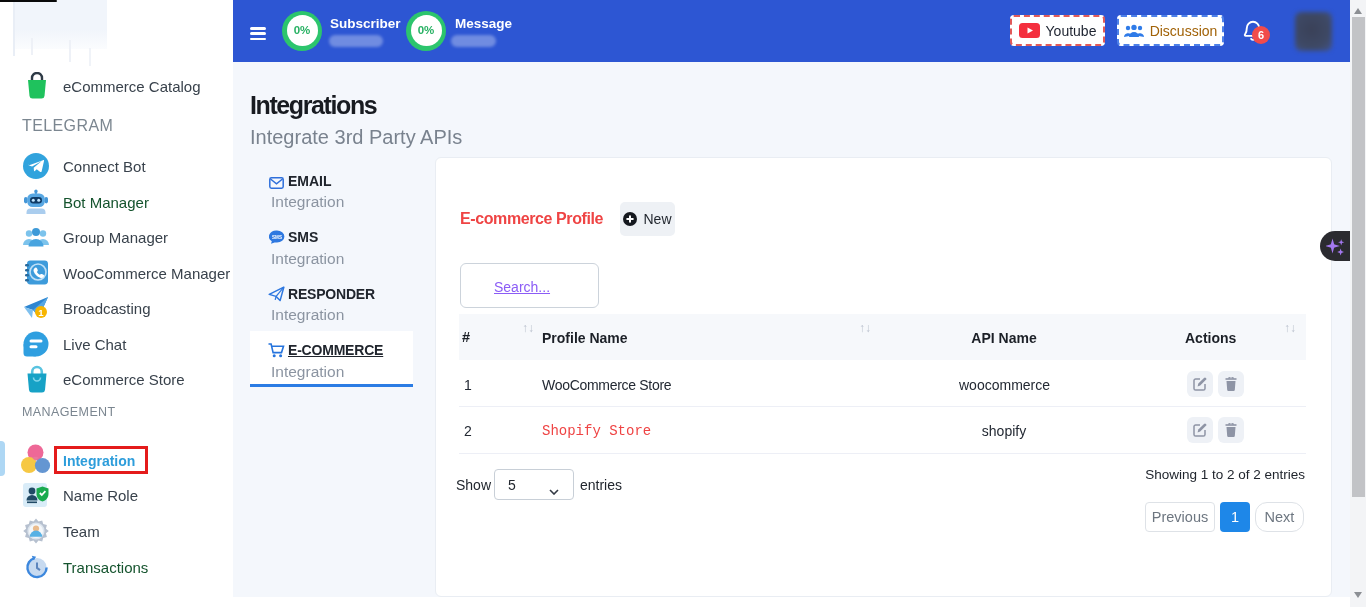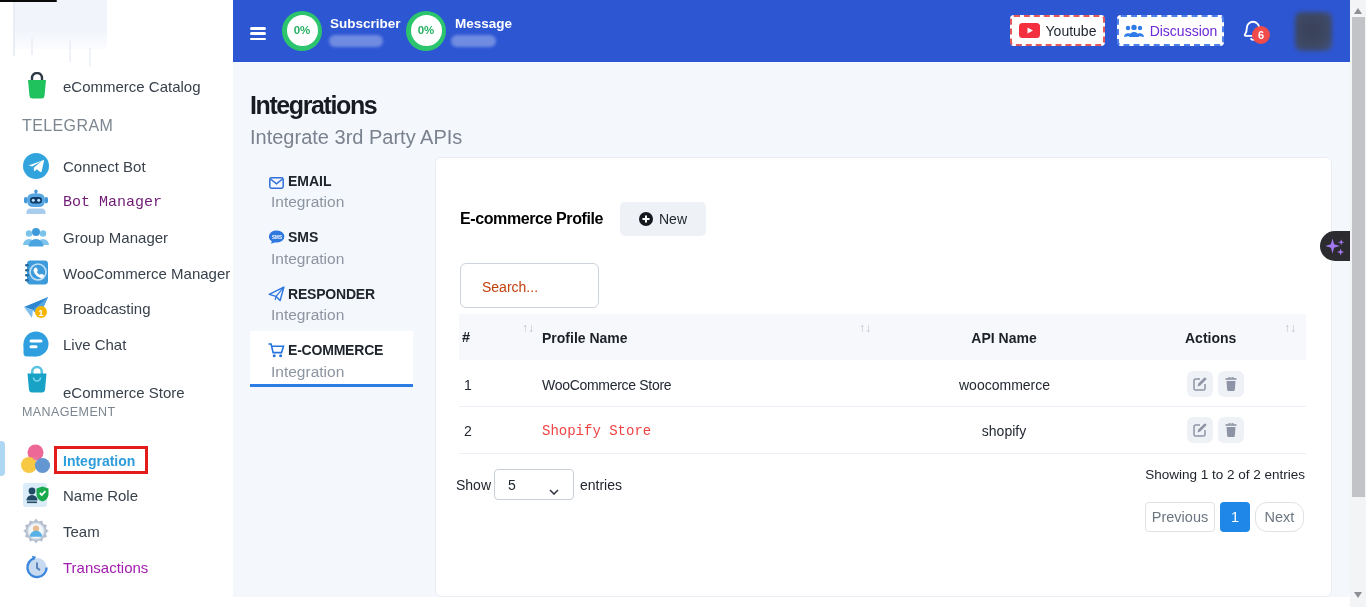--- a/index.html
+++ b/index.html
@@ -45,21 +45,21 @@
     <circle cx="14" cy="3" r="1.6" fill="#4597d8"></circle>
     <rect x="2" y="9" width="3.6" height="6.4" rx="1.8" fill="#4597d8"></rect>
     <rect x="22.4" y="9" width="3.6" height="6.4" rx="1.8" fill="#4597d8"></rect>
     <rect x="5.2" y="5.4" width="17.6" height="13.6" rx="5.4" fill="#58a7e2"></rect>
     <rect x="8" y="9" width="12" height="6.4" rx="3.2" fill="#0f3b66"></rect>
     <circle cx="11.3" cy="12.2" r="1.5" fill="#bfe4ff"></circle>
     <circle cx="16.7" cy="12.2" r="1.5" fill="#bfe4ff"></circle>
     <path d="M8.5 20.6 h11 a4 4 0 0 1 4 4 v1.4 h-19 v-1.4 a4 4 0 0 1 4-4z" fill="#aacdee"></path>
   </svg>
 </div>
-<div class="abs" style="left:63px;top:194px;font-size:15px;color:#701a75;font-family:Liberation Mono, monospace;">Bot Manager</div>
+<div class="abs" style="left:63px;top:194px;font-size:15px;color:#14532d;">Bot Manager</div>
 
 <div class="abs" style="left:22px;top:224px;width:28px;height:27px;">
   <svg width="28" height="27" viewBox="0 0 28 27">
     <circle cx="7" cy="9.5" r="3.2" fill="#7cc3ec"></circle>
     <circle cx="21" cy="9.5" r="3.2" fill="#7cc3ec"></circle>
     <path d="M1 21 a6 6 0 0 1 12 0 z" fill="#7cc3ec"></path>
     <path d="M15 21 a6 6 0 0 1 12 0 z" fill="#7cc3ec"></path>
     <circle cx="14" cy="8" r="4" fill="#3e9ad8"></circle>
     <path d="M6.5 22.5 a7.5 7.5 0 0 1 15 0 z" fill="#49a4df"></path>
   </svg>
@@ -100,21 +100,21 @@
 </div>
 <div class="abs" style="left:63px;top:336px;font-size:15px;color:#39424c;">Live Chat</div>
 
 <div class="abs" style="left:24px;top:365px;width:26px;height:28px;">
   <svg width="26" height="28" viewBox="0 0 26 28">
     <path d="M8.2 10 L8.2 6.8 a4.8 4.8 0 0 1 9.6 0 L17.8 10" fill="none" stroke="#58c3e0" stroke-width="2.6"></path>
     <path d="M3.5 8.5 h19 l-1.5 16.5 a3 3 0 0 1 -3 2.6 h-10 a3 3 0 0 1 -3 -2.6 z" fill="#17a2c6"></path>
     <path d="M9.5 12.5 a3.5 3.5 0 0 0 7 0" fill="none" stroke="#7fd6ea" stroke-width="1.6"></path>
   </svg>
 </div>
-<div class="abs" style="left:63px;top:384px;font-size:15px;color:#39424c;">eCommerce Store</div>
+<div class="abs" style="left:63px;top:371px;font-size:15px;color:#39424c;">eCommerce Store</div>
 
 <div class="abs" style="left:22px;top:405px;font-size:12.5px;color:#7b8690;letter-spacing:.4px;">MANAGEMENT</div>
 
 <div class="abs" style="left:0;top:441px;width:5px;height:35px;background:#aed7f4;border-radius:0 4px 4px 0;"></div>
 <div class="abs" style="left:21px;top:444px;width:30px;height:30px;">
   <svg width="30" height="30" viewBox="0 0 30 30">
     <circle cx="14.5" cy="8.5" r="8" fill="#ee6897"></circle>
     <circle cx="8" cy="21" r="8" fill="#f6c844"></circle>
     <circle cx="21.5" cy="21.5" r="7.6" fill="#6496d2"></circle>
     <path d="M14.5 16.4 a8 8 0 0 1 -3.4 -2.9 a8 8 0 0 1 6.6 .1 a8 8 0 0 1 -3.2 2.8z" fill="#e8799c"></path>
@@ -147,21 +147,21 @@
 <div class="abs" style="left:63px;top:523px;font-size:15px;color:#39424c;">Team</div>
 
 <div class="abs" style="left:23px;top:553px;width:27px;height:27px;">
   <svg width="27" height="27" viewBox="0 0 27 27">
     <circle cx="14" cy="14.5" r="9.6" fill="#c7daf0"></circle>
     <path d="M23.6 14.5 a9.6 9.6 0 1 1 -12 -9.3" fill="none" stroke="#3c87dd" stroke-width="2.4"></path>
     <path d="M8.8 2.8 l4.4 1 -2.6 3.4 z" fill="#3c87dd"></path>
     <path d="M14 9.5 v5.4 l3 2.2" fill="none" stroke="#5c85bd" stroke-width="2"></path>
   </svg>
 </div>
-<div class="abs" style="left:63px;top:559px;font-size:15px;color:#a21caf;">Transactions</div>
+<div class="abs" style="left:63px;top:559px;font-size:15px;color:#14532d;">Transactions</div>
 
 <div class="abs" style="left:250px;top:27px;width:16px;height:2.6px;background:#fff;border-radius:2px;"></div>
 <div class="abs" style="left:250px;top:32.4px;width:16px;height:2.6px;background:#fff;border-radius:2px;"></div>
 <div class="abs" style="left:250px;top:37.8px;width:16px;height:2.6px;background:#fff;border-radius:2px;"></div>
 
 <div class="abs" style="left:282px;top:10.5px;width:40px;height:40px;border-radius:50%;background:#2cc56d;"></div>
 <div class="abs" style="left:286.5px;top:15px;width:31px;height:31px;border-radius:50%;background:#fff;"></div>
 <div class="abs" style="left:282px;top:24px;width:40px;text-align:center;font-size:11.5px;font-weight:bold;color:#27b163;">0%</div>
 <div class="abs" style="left:330px;top:16px;font-size:13.5px;font-weight:bold;color:#fff;">Subscriber</div>
 <div class="abs" style="left:329px;top:35px;width:54px;height:12px;background:rgba(255,255,255,.32);border-radius:6px;filter:blur(1.6px);"></div>
@@ -181,21 +181,21 @@
 </div>
 
 <div class="abs" style="left:1117px;top:15px;width:107px;height:31px;background:#fff;border:2px dashed #4d80e8;border-radius:4px;display:flex;align-items:center;justify-content:center;gap:6px;">
   <svg width="20" height="14" viewBox="0 0 20 14">
     <circle cx="4" cy="4" r="2.2" fill="#2f7be8"></circle>
       <circle cx="16" cy="4" r="2.2" fill="#2f7be8"></circle>
     <circle cx="10" cy="3.4" r="2.7" fill="#2f7be8"></circle>
     <path d="M0 13 a4.2 4.2 0 0 1 8 -1.4 M12 11.6 a4.2 4.2 0 0 1 8 1.4" fill="#2f7be8"></path>
     <path d="M5 13 a5 5 0 0 1 10 0 z" fill="#2f7be8"></path>
   </svg>
-  <span style="font-size:14px;color:#6d28d9;">Discussion</span>
+  <span style="font-size:14px;color:#a16207;">Discussion</span>
 </div>
 
 <div class="abs" style="left:1243px;top:20px;width:20px;height:21px;">
   <svg width="20" height="22" viewBox="0 0 20 22">
     <path d="M10 1.8 a6.2 6.2 0 0 1 6.2 6.2 c0 3.6.8 5.2 1.8 6.4 a.9.9 0 0 1 -.7 1.5 H2.7 a.9.9 0 0 1 -.7 -1.5 c1-1.2 1.8-2.8 1.8-6.4 A6.2 6.2 0 0 1 10 1.8z" fill="none" stroke="#fff" stroke-width="1.9"></path>
     <path d="M7.8 18.2 a2.3 2.3 0 0 0 4.4 0" fill="none" stroke="#fff" stroke-width="1.9"></path>
   </svg>
 </div>
 <div class="abs" style="left:1252px;top:25.5px;width:18px;height:18px;border-radius:50%;background:#f14b4b;color:#fff;font-size:11px;font-weight:bold;text-align:center;line-height:18px;">6</div>
 
@@ -235,37 +235,37 @@
 <div class="abs" style="left:288px;top:285.5px;font-size:14px;font-weight:bold;letter-spacing:-0.2px;color:#20252d;">RESPONDER</div>
 <div class="abs" style="left:271px;top:306px;font-size:15.5px;color:#8b94a1;">Integration</div>
 
 <div class="abs" style="left:268px;top:343px;width:17px;height:15px;">
   <svg width="17" height="15" viewBox="0 0 17 15">
       <path d="M.5 1 h2.6 l2 8.6 h8.4 l2-6.4 H4" fill="none" stroke="#2674dd" stroke-width="1.6"></path>
       <circle cx="6.2" cy="12.8" r="1.5" fill="#2674dd"></circle>
       <circle cx="12.6" cy="12.8" r="1.5" fill="#2674dd"></circle>
     </svg>
 </div>
-<div class="abs" style="left:288px;top:342px;font-size:14px;font-weight:bold;letter-spacing:-0.2px;color:#20252d;">E-COMMERCE</div>
+<div class="abs" style="left:288px;top:342px;font-size:14px;font-weight:bold;letter-spacing:-0.2px;color:#20252d;text-decoration:underline;">E-COMMERCE</div>
 <div class="abs" style="left:271px;top:362.5px;font-size:15.5px;color:#8b94a1;">Integration</div>
 
 <div class="abs" style="left:435px;top:157px;width:897px;height:440px;background:#fff;border:1px solid #e9edf3;border-radius:6px;"></div>
 
-<div class="abs" style="left:460px;top:210px;font-size:16px;font-weight:bold;letter-spacing:-0.4px;color:#000000;">E-commerce Profile</div>
-<div class="abs" style="left:620px;top:202px;width:86px;height:34px;background:#eef1f5;border-radius:5px;display:flex;align-items:center;justify-content:center;gap:6px;">
+<div class="abs" style="left:460px;top:210px;font-size:16px;font-weight:bold;letter-spacing:-0.4px;color:#ef4444;">E-commerce Profile</div>
+<div class="abs" style="left:620px;top:202px;width:55px;height:34px;background:#eef1f5;border-radius:5px;display:flex;align-items:center;justify-content:center;gap:6px;">
   <svg width="14" height="14" viewBox="0 0 14 14">
       <circle cx="7" cy="7" r="7" fill="#15181f"></circle>
       <rect x="6" y="3.2" width="2" height="7.6" rx="1" fill="#fff"></rect>
       <rect x="3.2" y="6" width="7.6" height="2" rx="1" fill="#fff"></rect>
     </svg>
   <span style="font-size:14px;color:#1f242c;">New</span>
 </div>
 
 <div class="abs" style="left:460px;top:263px;width:139px;height:45px;background:#fff;border:1px solid #ccd3db;border-radius:6px;"></div>
-<div class="abs" style="left:482px;top:279px;font-size:14px;color:#c2410c;">Search...</div>
+<div class="abs" style="left:494px;top:279px;font-size:14px;color:#8b5cf6;text-decoration:underline;">Search...</div>
 
 <div class="abs" style="left:459px;top:314px;width:847px;height:46px;background:#f6f8fb;"></div>
 <div class="abs" style="left:462px;top:329px;font-size:14.5px;font-weight:bold;color:#1c2027;">#</div>
 <div class="abs" style="left:542px;top:330px;font-size:14px;font-weight:bold;color:#1c2027;">Profile Name</div>
 <div class="abs" style="left:959px;top:330px;width:90px;text-align:center;font-size:14px;font-weight:bold;color:#1c2027;">API Name</div>
 <div class="abs" style="left:1185px;top:330px;font-size:14px;font-weight:bold;color:#1c2027;">Actions</div>
 <div class="abs" style="left:522px;top:321px;font-size:12px;color:#bcc3cf;">↑↓</div>
 <div class="abs" style="left:859px;top:321px;font-size:12px;color:#bcc3cf;">↑↓</div>
 <div class="abs" style="left:1284px;top:321px;font-size:12px;color:#bcc3cf;">↑↓</div>
 

